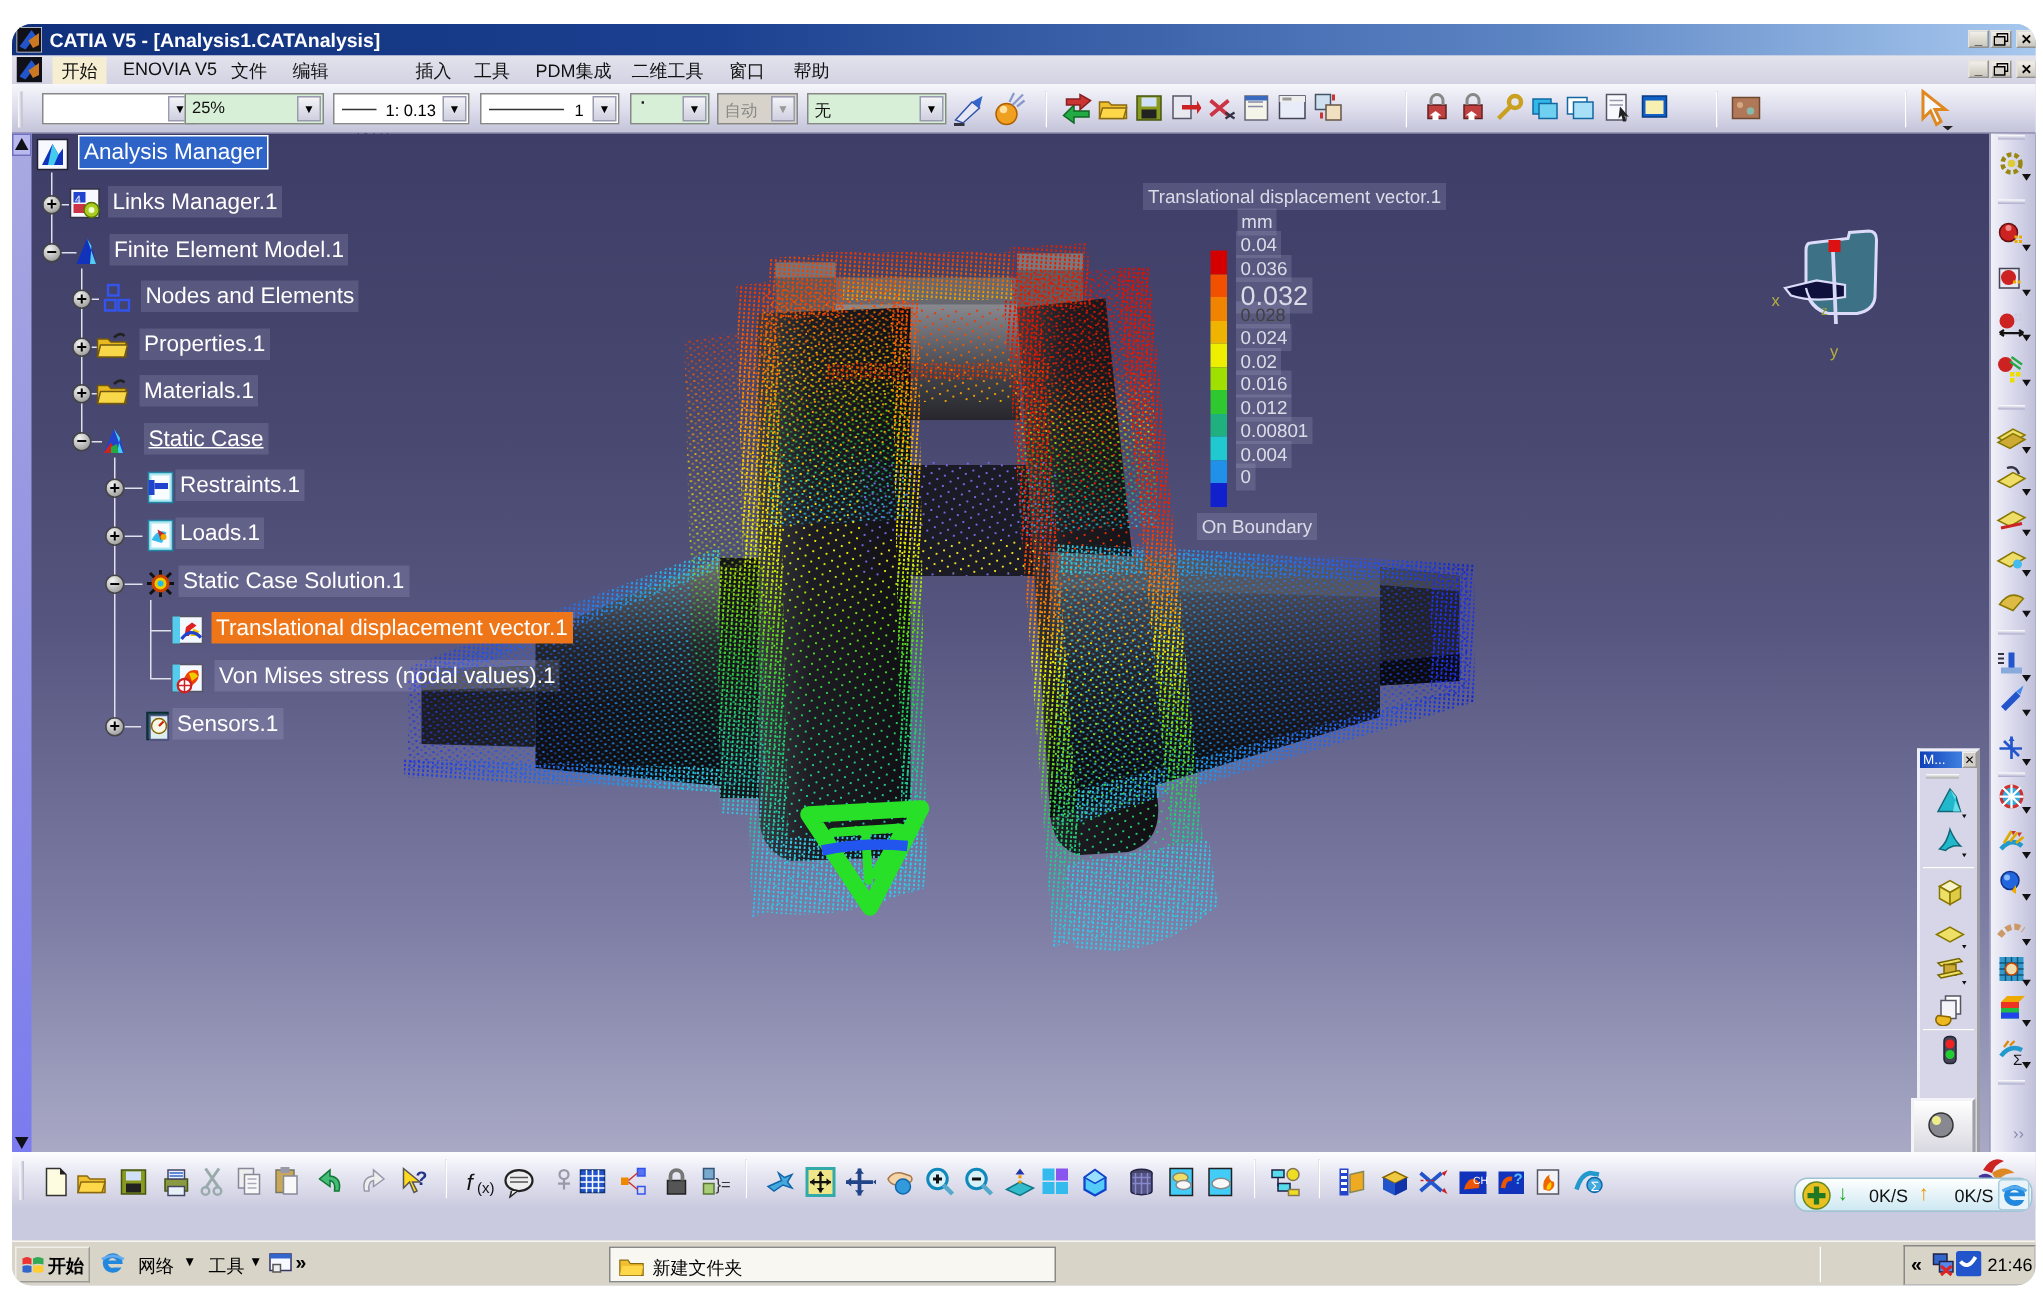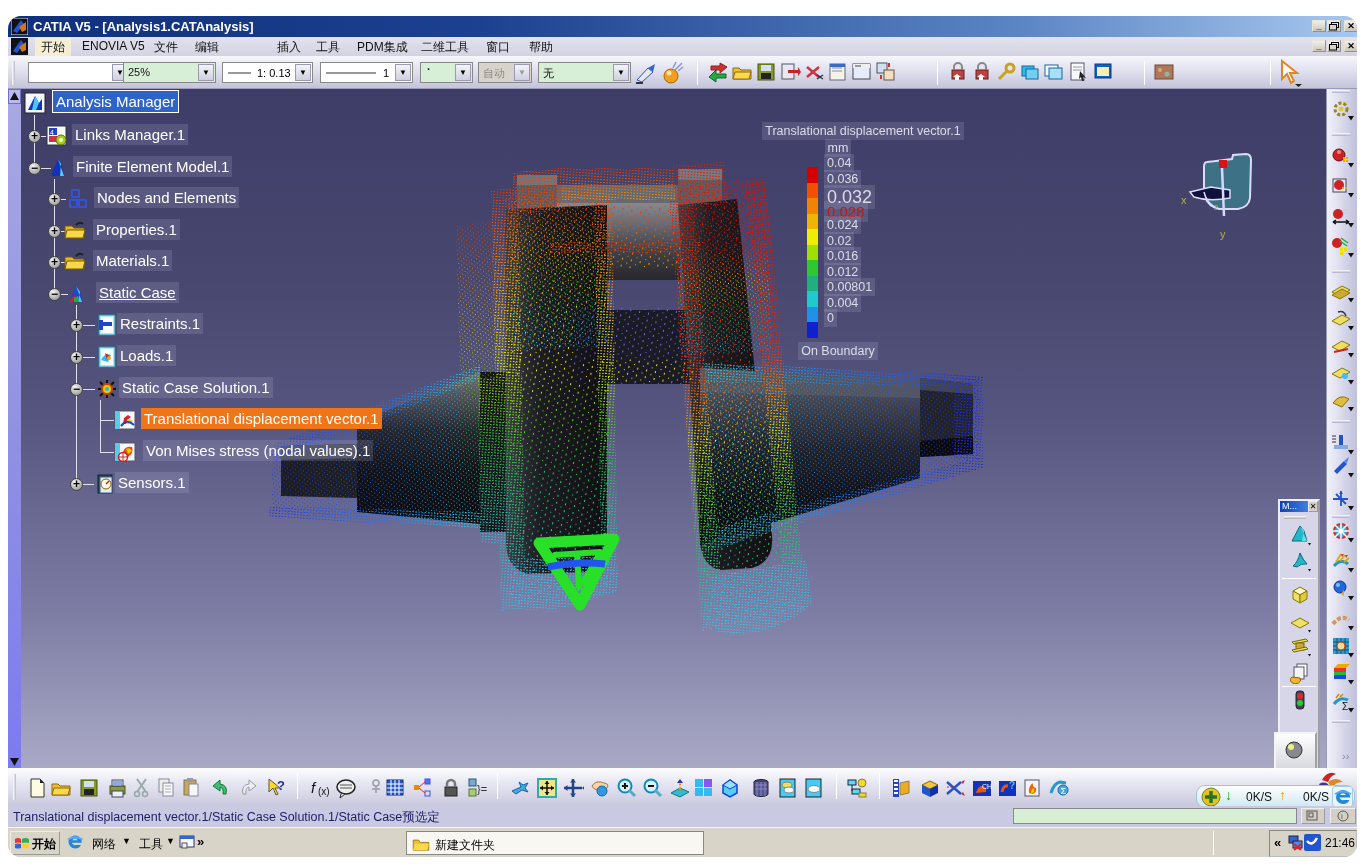--- a/index.html
+++ b/index.html
@@ -365,21 +365,21 @@
     <div class="abs" style="left:799px;top:213.0px;width:11px;height:15.5px;background:#eeee00"></div>
     <div class="abs" style="left:799px;top:228.5px;width:11px;height:15.5px;background:#a0e000"></div>
     <div class="abs" style="left:799px;top:244.0px;width:11px;height:15.5px;background:#30c830"></div>
     <div class="abs" style="left:799px;top:259.5px;width:11px;height:15.5px;background:#20b080"></div>
     <div class="abs" style="left:799px;top:275.0px;width:11px;height:15.5px;background:#20c8d0"></div>
     <div class="abs" style="left:799px;top:290.5px;width:11px;height:15.5px;background:#2090e8"></div>
     <div class="abs" style="left:799px;top:306.0px;width:11px;height:15.5px;background:#1020cc"></div>
     <div class="abs" style="left:816px;top:140.0px;color:#dcdce8;font-size:12.5px"><span class="tlbl">0.04</span></div>
     <div class="abs" style="left:816px;top:155.5px;color:#dcdce8;font-size:12.5px"><span class="tlbl">0.036</span></div>
     <div class="abs" style="left:816px;top:171.0px;color:#dcdce8;font-size:18px"><span class="tlbl">0.032</span></div>
-    <div class="abs" style="left:816px;top:186.5px;color:#b91c1c;font-size:15px"><span class="tlbl">0.028</span></div>
+    <div class="abs" style="left:816px;top:186.5px;color:#404040;font-size:12px"><span class="tlbl">0.028</span></div>
     <div class="abs" style="left:816px;top:202.0px;color:#dcdce8;font-size:12.5px"><span class="tlbl">0.024</span></div>
     <div class="abs" style="left:816px;top:217.5px;color:#dcdce8;font-size:12.5px"><span class="tlbl">0.02</span></div>
     <div class="abs" style="left:816px;top:233.0px;color:#dcdce8;font-size:12.5px"><span class="tlbl">0.016</span></div>
     <div class="abs" style="left:816px;top:248.5px;color:#dcdce8;font-size:12.5px"><span class="tlbl">0.012</span></div>
     <div class="abs" style="left:816px;top:264.0px;color:#dcdce8;font-size:12.5px"><span class="tlbl">0.00801</span></div>
     <div class="abs" style="left:816px;top:279.5px;color:#dcdce8;font-size:12.5px"><span class="tlbl">0.004</span></div>
     <div class="abs" style="left:816px;top:295.0px;color:#dcdce8;font-size:12.5px"><span class="tlbl">0</span></div>
     <div class="abs" style="left:780px;top:328px;width:100px;text-align:center;color:#dcdce8;font-size:12.5px"><span class="tlbl">On Boundary</span></div>
 <div class="tline" style="left:26px;top:99px;width:1px;height:53px"></div>
     <div class="tline" style="left:46px;top:163px;width:1px;height:115px"></div>
@@ -912,32 +912,20 @@
     </svg>
 <div class="abs" style="left:1217px;top:771px;color:#22aa22;font-size:14px;font-weight:bold">↓</div>
 <div class="abs" style="left:1238px;top:774px;color:#111;font-size:12px">0K/S</div>
 <div class="abs" style="left:1271px;top:771px;color:#ee9900;font-size:14px;font-weight:bold">↑</div>
 <div class="abs" style="left:1295px;top:774px;color:#111;font-size:12px">0K/S</div>
 <div class="abs" style="left:1324px;top:770px;width:21px;height:21px;background:#e8f4fa;border:1px solid #aaccdd;border-radius:3px"></div>
 <svg class="abs" style="left:1326px;top:772px" width="18" height="18">
       <path d="M9,2 A7,7 0 1 0 9,16 A7,7 0 0 0 15.5,12 L10,12 A3.5,3.5 0 0 1 5.5,9.5 L16,9.5 A7,7 0 0 0 9,2 Z M6,7 A3.5,3.5 0 0 1 12,7 Z" fill="#2288dd"></path>
       <path d="M1,6 Q9,1 17,6" stroke="#55aaee" stroke-width="2" fill="none"></path>
     </svg>
-<div id="sbar">
-      <span class="abs" style="left:5px;top:3px">Translational displacement vector.1/Static Case Solution.1/Static Case预选定</span>
-      <div class="abs" style="left:1005px;top:2px;width:284px;height:16px;background:#d8efd5;border:1px solid #888"></div>
-      <div class="abs" style="left:1293px;top:2px;width:24px;height:16px;background:#d4d0c8;border:1px outset #eee"><svg width="22" height="14">
-          <rect x="5" y="2" width="10" height="9" fill="none" stroke="#555"></rect>
-          <rect x="7" y="4" width="4" height="4" fill="none" stroke="#555"></rect>
-        </svg></div>
-      <div class="abs" style="left:1322px;top:2px;width:26px;height:16px;background:#d4d0c8;border:1px outset #eee"><svg width="24" height="14">
-          <circle cx="12" cy="7" r="5" fill="none" stroke="#555"></circle>
-          <text x="10" y="10" font-size="8" fill="#555">i</text>
-        </svg></div>
-    </div>
 <div id="task">
       <div class="tbtn" style="left:2px;width:50px">
         <svg class="abs" style="left:3px;top:4px" width="16" height="14" viewBox="0 0 16 14">
           <path d="M1,3 Q4,1 7,3 L7,7 Q4,6 1,7 Z" fill="#e33"></path>
           <path d="M8,3 Q11,1 15,3 L15,7 Q11,6 8,7 Z" fill="#3a5"></path>
           <path d="M1,8 Q4,7 7,8 L7,12 Q4,13 1,12 Z" fill="#36c"></path>
           <path d="M8,8 Q11,7 15,8 L15,12 Q11,13 8,12 Z" fill="#fc3"></path>
         </svg>
         <span class="abs" style="left:21px;top:4px;font-weight:bold">开始</span>
       </div>

